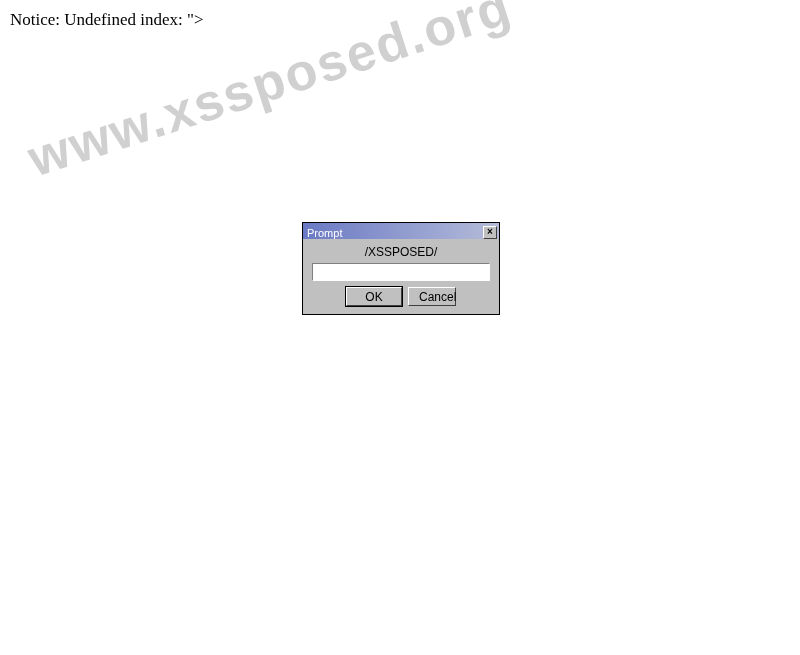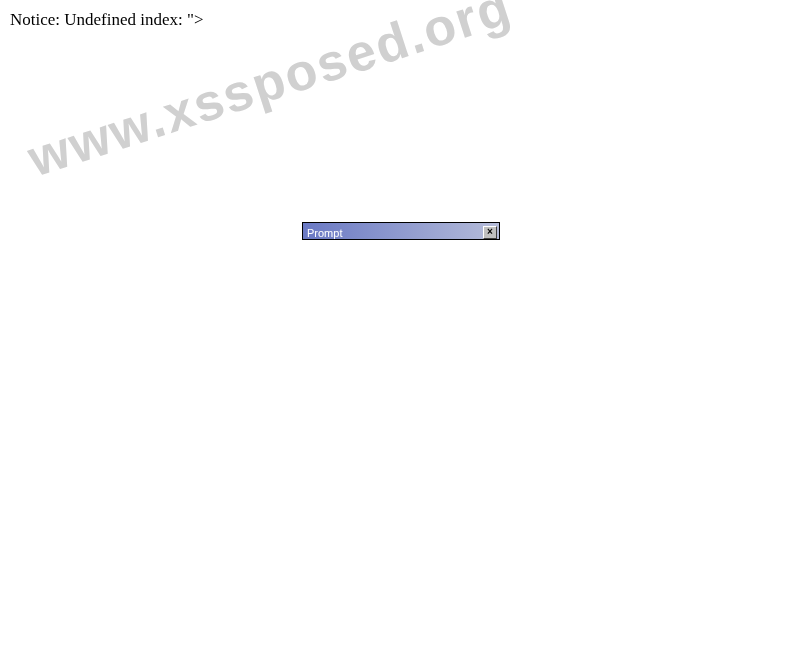--- a/index.html
+++ b/index.html
@@ -131,13 +131,21 @@
 
 <div class="notice-text">Notice: Undefined index: "&gt;</div>
 
 <div class="watermark">www.xssposed.org</div>
 
 <div class="dialog">
   <div class="dialog-titlebar">
     <span class="dialog-title">Prompt</span>
     <div class="close-btn">×</div>
   </div>
+  <div class="dialog-body">
+    <div class="dialog-message">/XSSPOSED/</div>
+    <input type="text" class="dialog-input" value="" style="">
+    <div class="dialog-buttons">
+      <button class="dialog-btn ok">OK</button>
+      <button class="dialog-btn cancel">Cancel</button>
+    </div>
+  </div>
 </div>
 
 </body></html>

